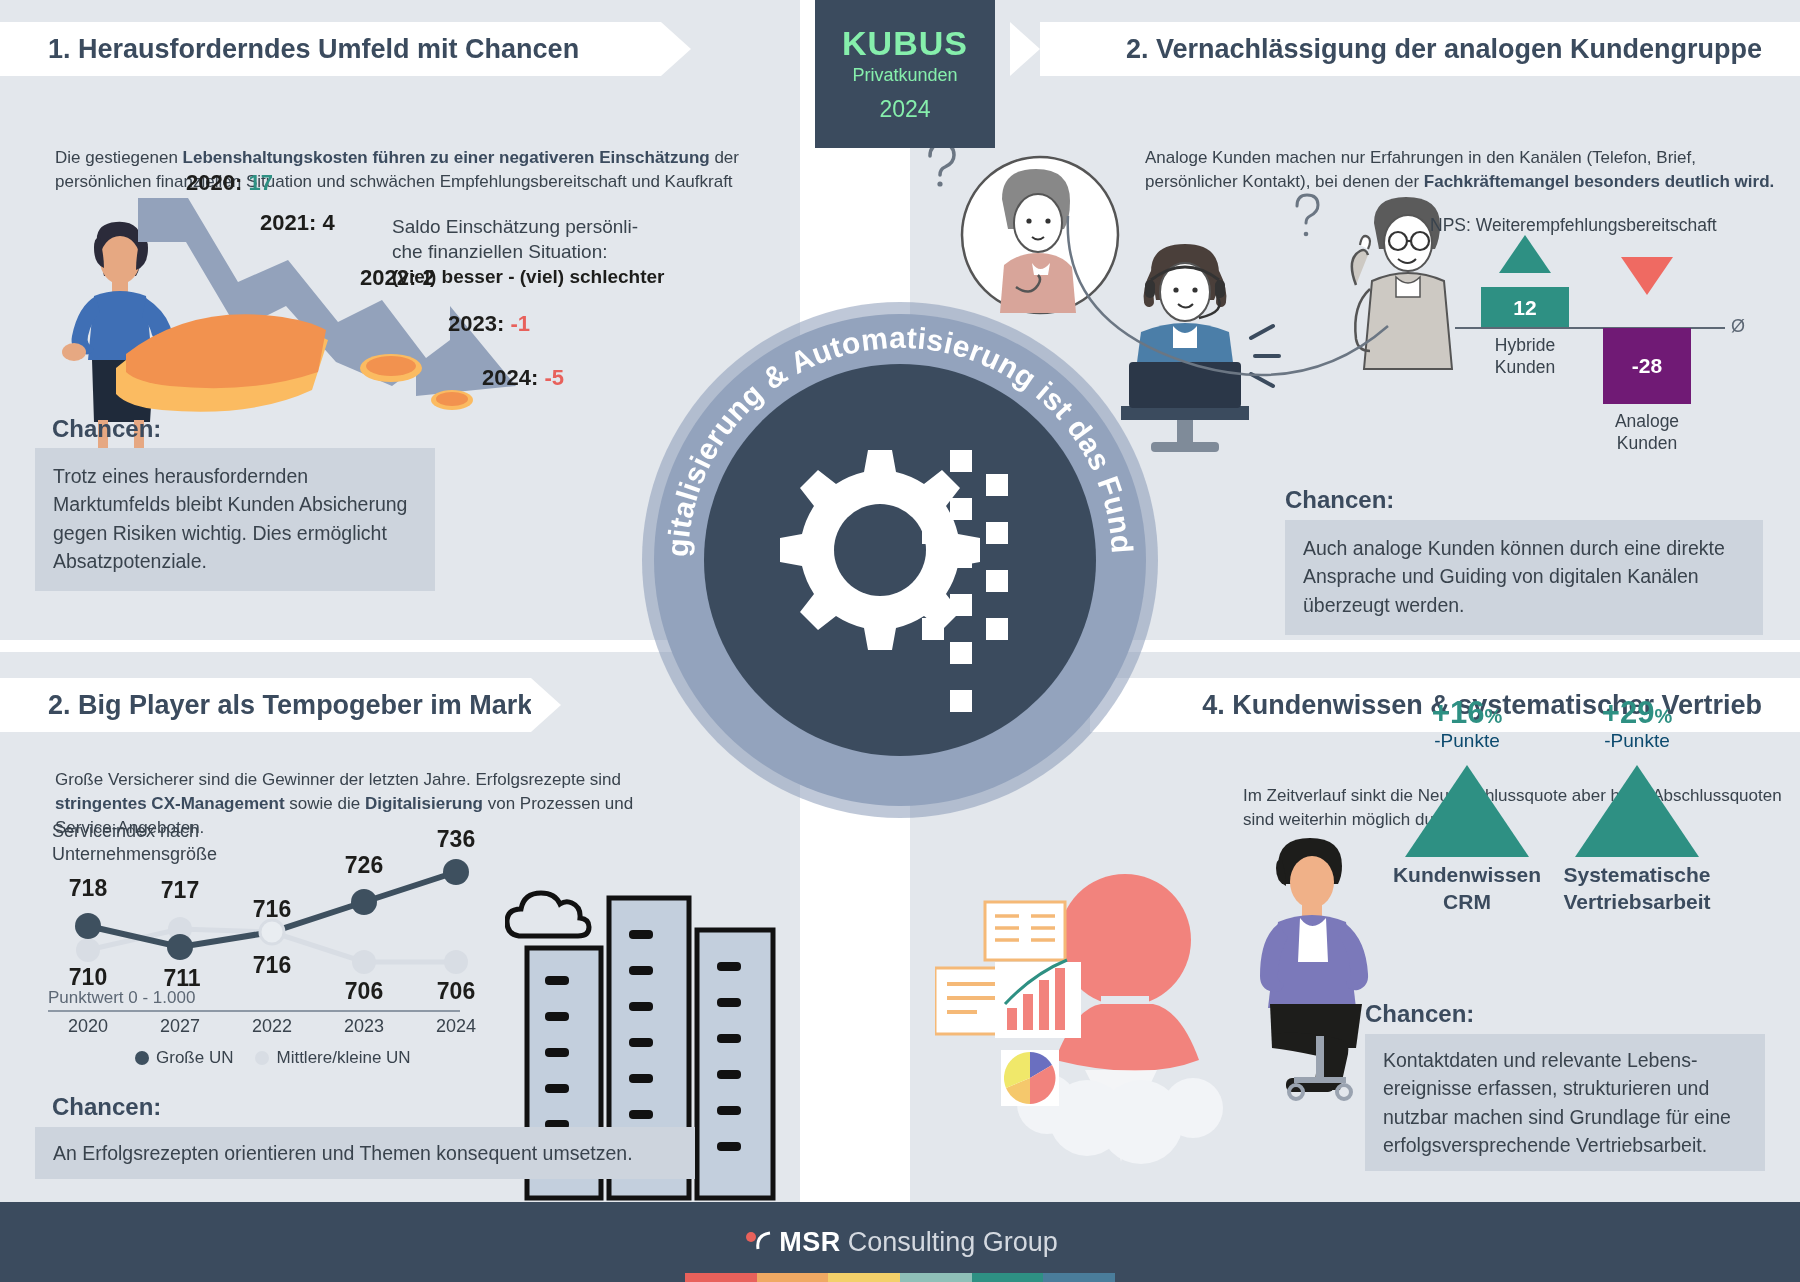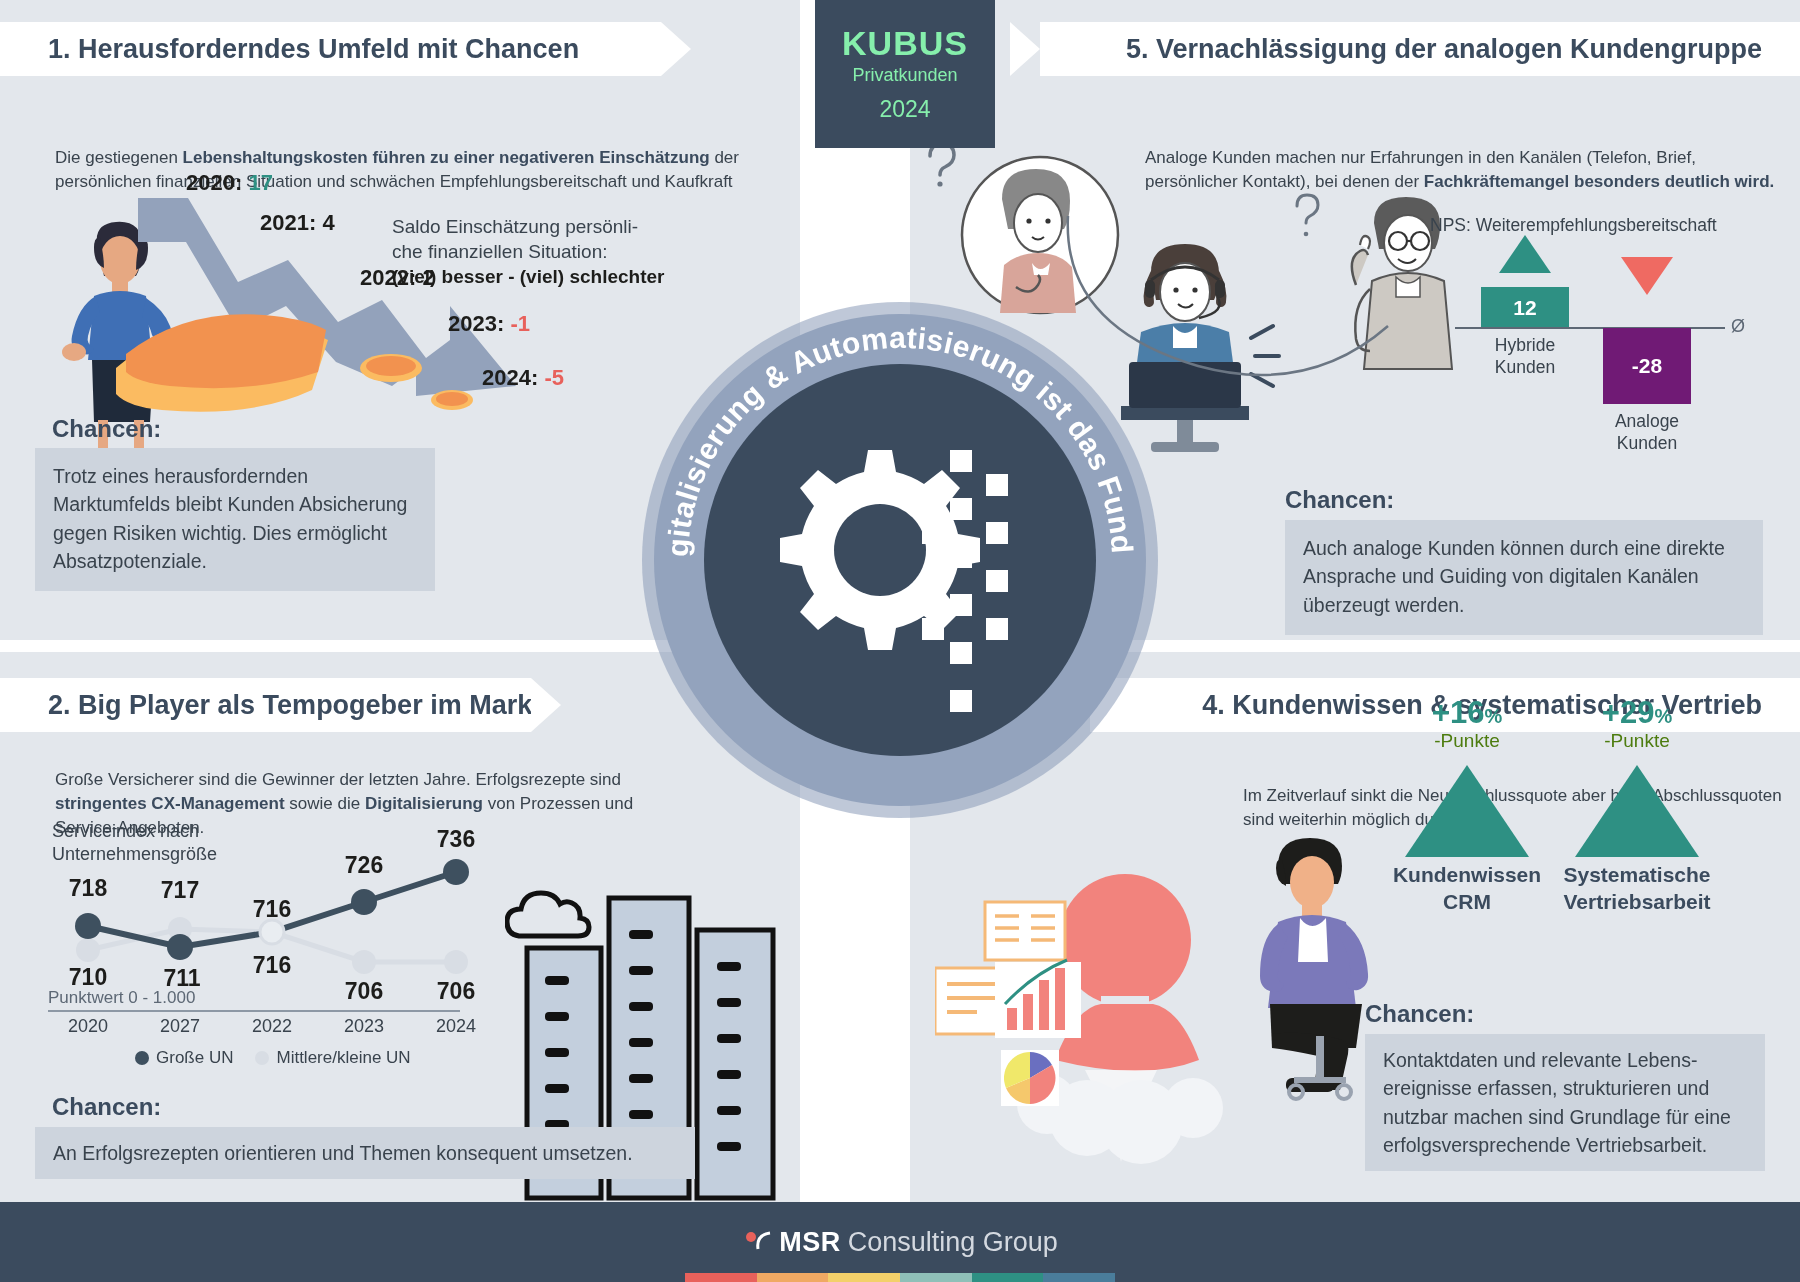--- a/index.html
+++ b/index.html
@@ -197,21 +197,21 @@
     position:absolute; width:0;height:0;
     border-left: 62px solid transparent; border-right: 62px solid transparent;
     border-bottom: 92px solid #2e9083;
   }
   .pct {
     position: absolute; font-size: 31px; font-weight: bold; color:#2e9083;
     transform: translateX(-50%); white-space: nowrap;
   }
   .pct .sm { font-size: 20px; }
   .pct-sub {
-    position: absolute; font-size: 19px; color:#4d7c0f;
+    position: absolute; font-size: 19px; color:#0c4a6e;
     transform: translateX(-50%); white-space: nowrap;
   }
   .tri-cap {
     position: absolute; font-size: 21px; font-weight: bold; color: #3b4b5e;
     text-align:center; line-height: 1.28; transform: translateX(-50%);
     white-space: nowrap;
   }
 
   
   #footer {
@@ -402,21 +402,21 @@
   <div class="chancen-label" style="left:52px; top:1093px;">Chancen:</div>
   <div class="chancen-box" style="left:35px; top:1127px; width:660px; padding:12px 18px;">An Erfolgsrezepten orientieren und Themen konsequent umsetzen.</div>
 
   <div id="kubus">
     <div class="k1">KUBUS</div>
     <div class="k2">Privatkunden</div>
     <div class="k3">2024</div>
   </div>
 
   <div class="ribbon right" id="ribbon3">
-    <span class="rtitle">5. Vernachlässigung der analogen Kundengruppe</span>
+    <span class="rtitle">2. Vernachlässigung der analogen Kundengruppe</span>
   </div>
 
   <div class="bodytext" style="left:1145px; top:100px; width:630px;">Analoge Kunden machen nur Erfahrungen in den Kanälen (Telefon, Brief, persönlicher Kontakt), bei denen der <b>Fachkräftemangel besonders deutlich wird.</b></div>
 
   <svg style="position:absolute;left:940px;top:155px;" width="200" height="160" viewBox="0 0 200 160">
     <circle cx="100" cy="80" r="78" fill="#ffffff" stroke="#555" stroke-width="2.5"></circle>
     <path d="M62 44 q0 -30 34 -30 q34 0 34 32 q0 18 -6 28 l-56 0z" fill="#888"></path>
     <ellipse cx="98" cy="68" rx="24" ry="29" fill="#ffffff" stroke="#555" stroke-width="2"></ellipse>
     <circle cx="89" cy="66" r="2.6" fill="#333"></circle>
       <circle cx="108" cy="66" r="2.6" fill="#333"></circle>

